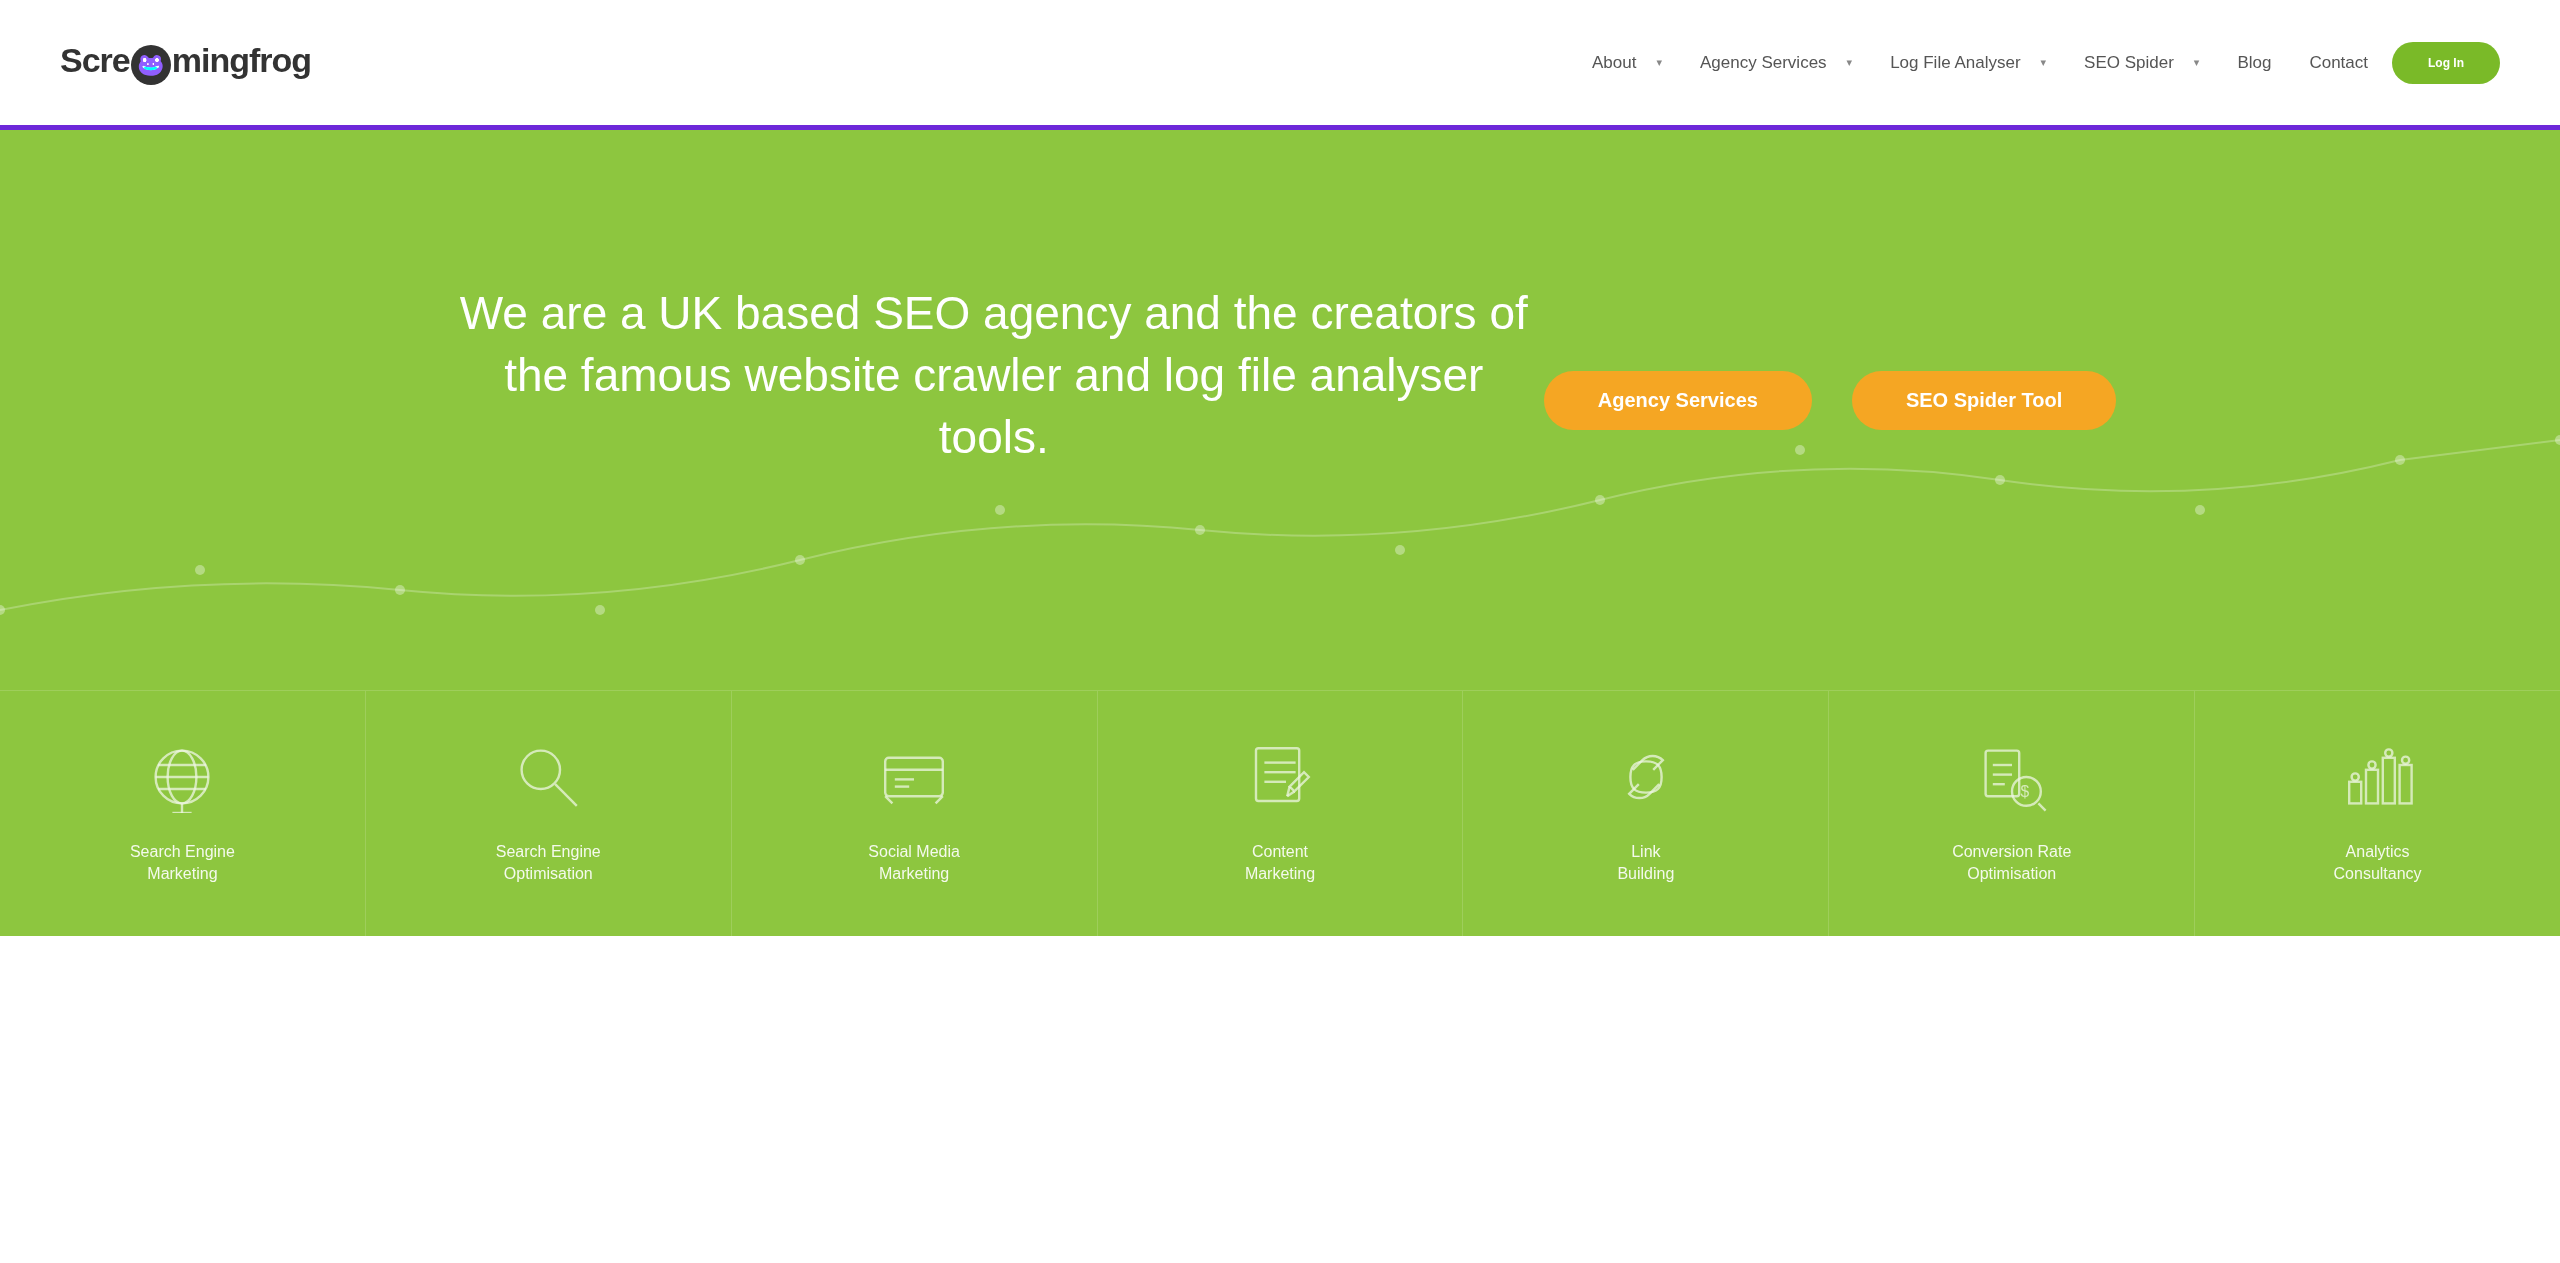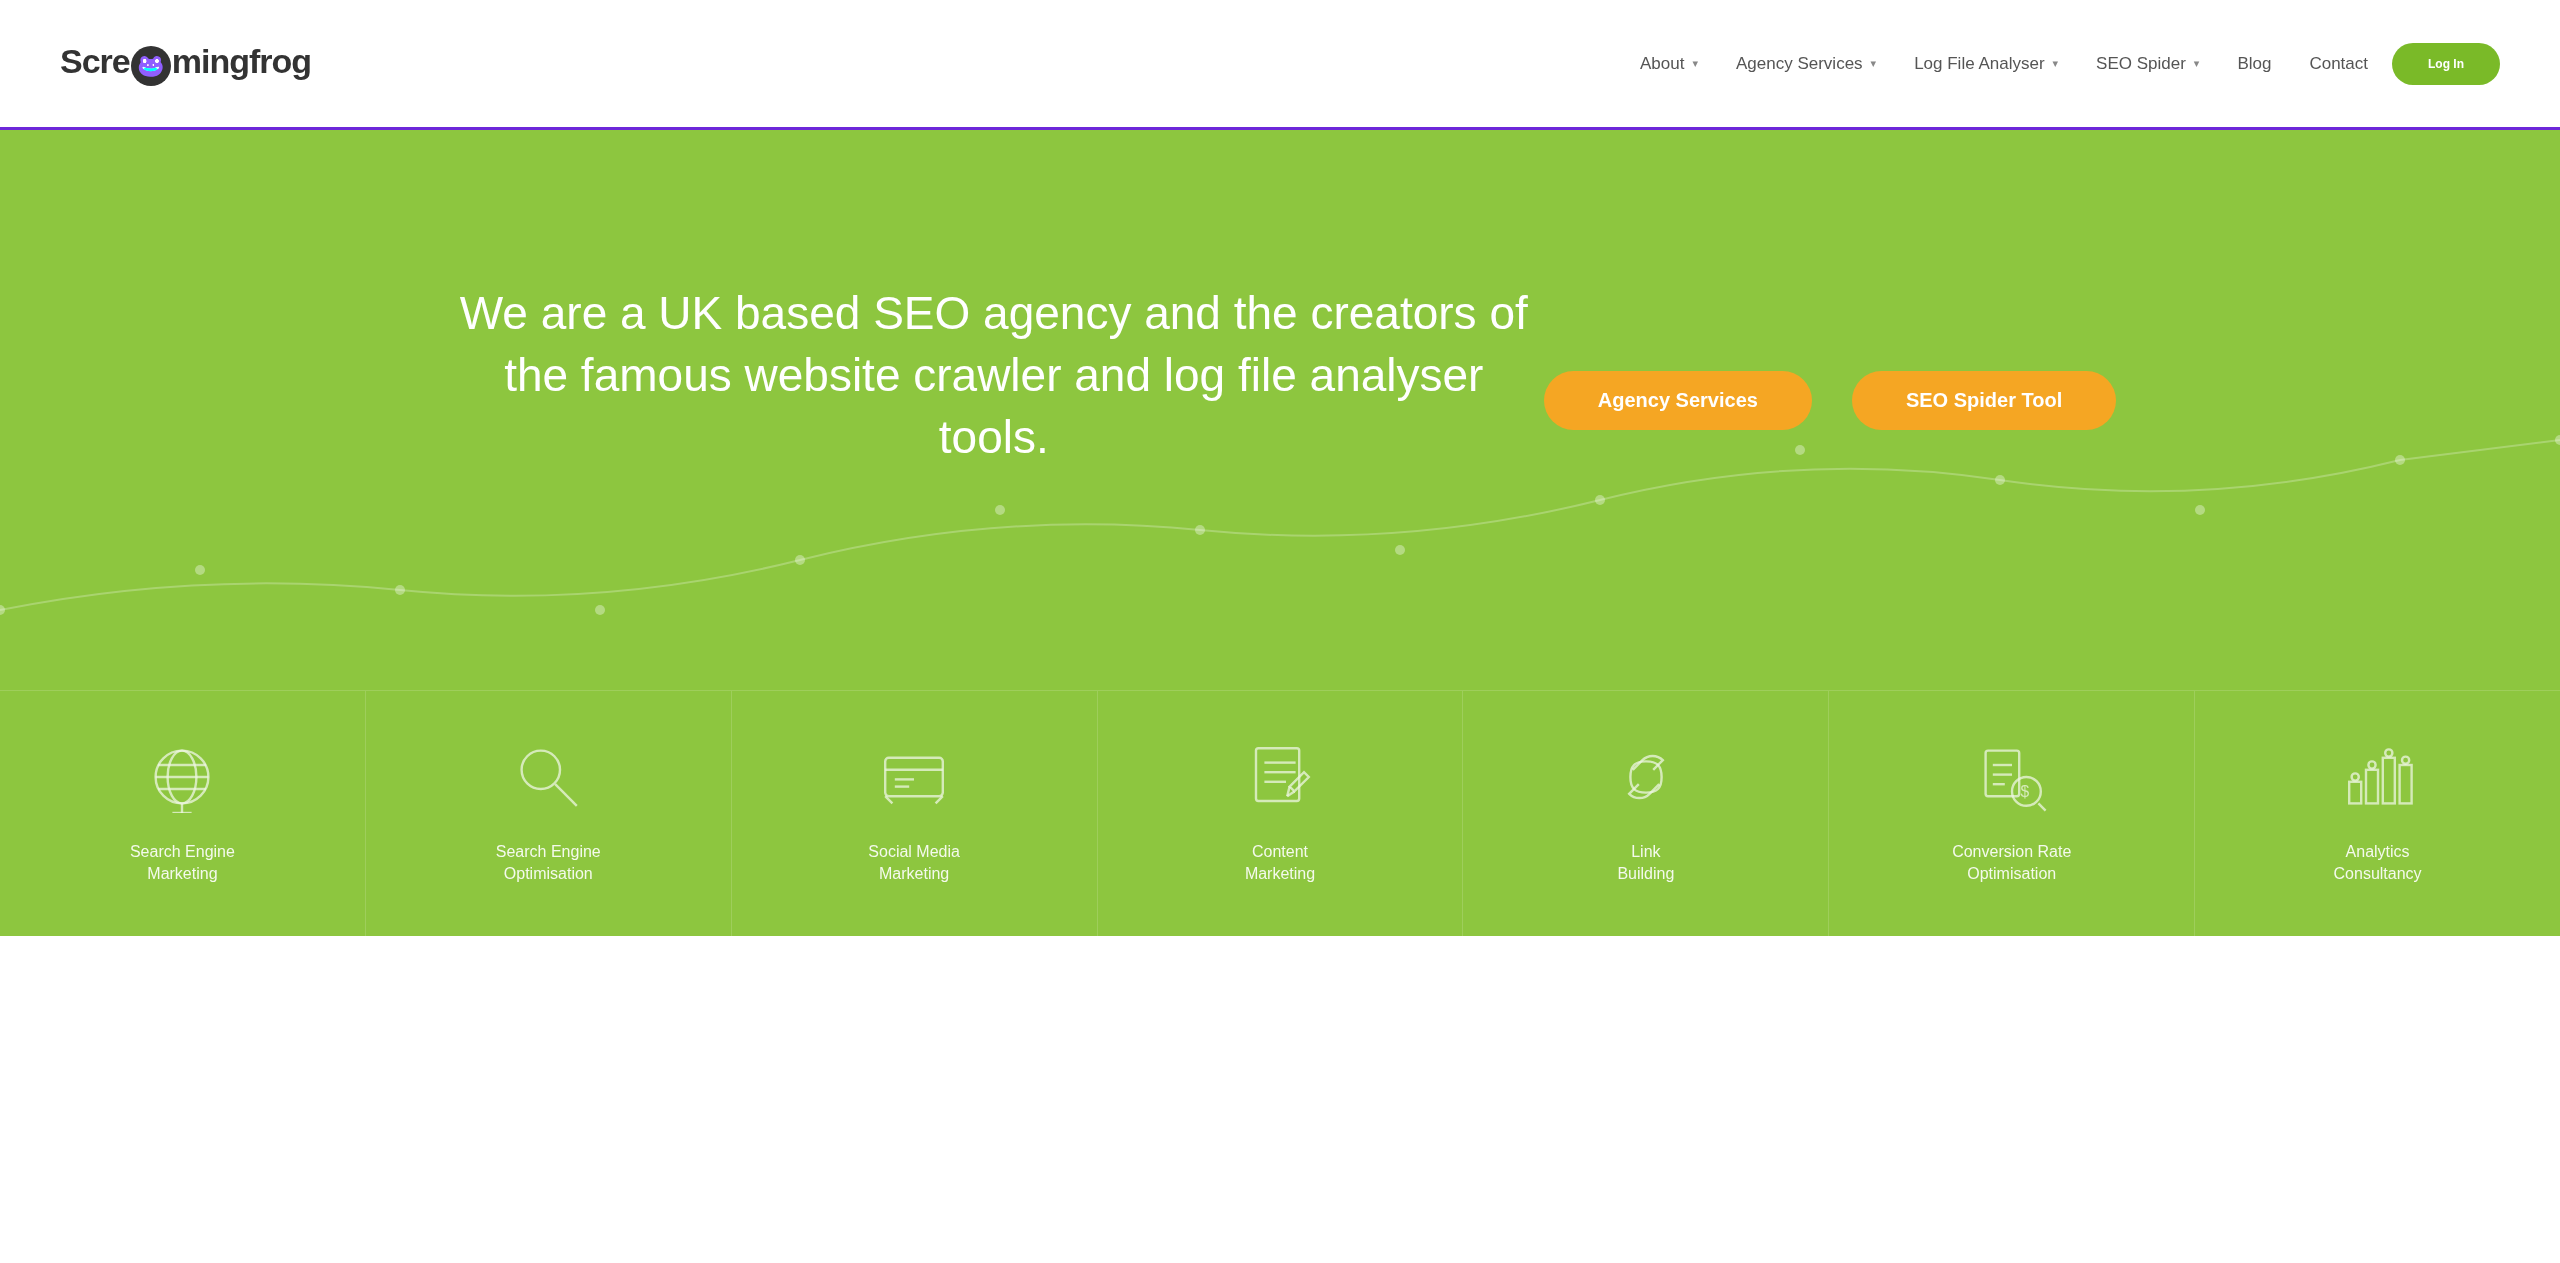--- a/index.html
+++ b/index.html
@@ -6,21 +6,21 @@
     body { font-family: 'Segoe UI', Arial, sans-serif; background: #fff; }
 
     
     .navbar {
       background: #fff;
       display: flex;
       align-items: center;
       justify-content: space-between;
       padding: 0 60px;
       height: 130px;
-      border-bottom: 3px solid #6d28d9;
+      border-bottom: 5px solid #6d28d9;
     }
     .logo {
       display: flex;
       align-items: center;
       gap: 0;
       text-decoration: none;
     }
     .logo-text {
       font-size: 34px;
       font-weight: 700;
@@ -44,21 +44,21 @@
       filter: invert(1) brightness(2);
     }
     .nav-links {
       display: flex;
       align-items: center;
       gap: 10px;
     }
     .nav-item {
       display: flex;
       align-items: center;
-      gap: 8px;
+      gap: 20px;
       padding: 8px 14px;
       color: #555;
       font-size: 17px;
       cursor: pointer;
       text-decoration: none;
       white-space: nowrap;
     }
     .nav-chevron {
       font-size: 11px;
       color: #888;

